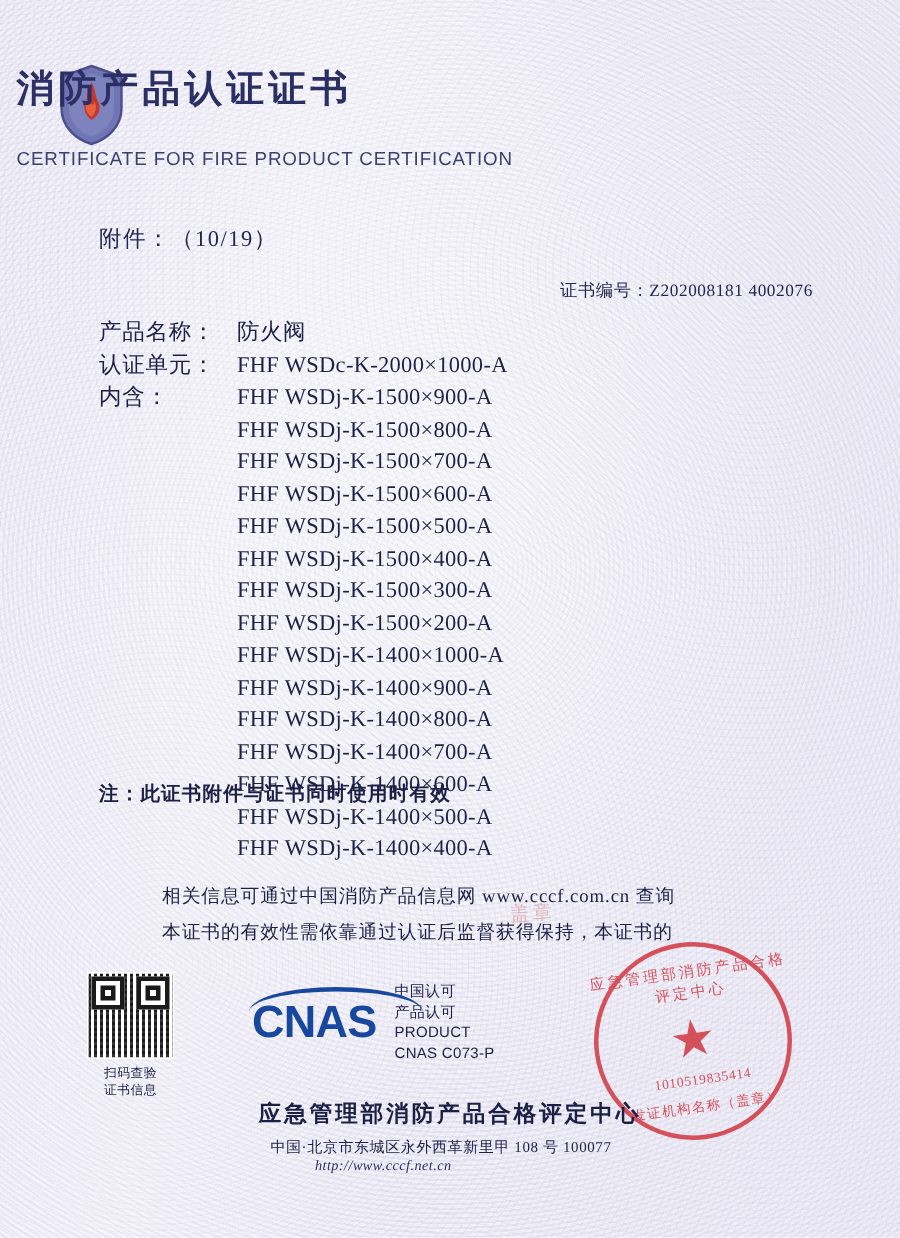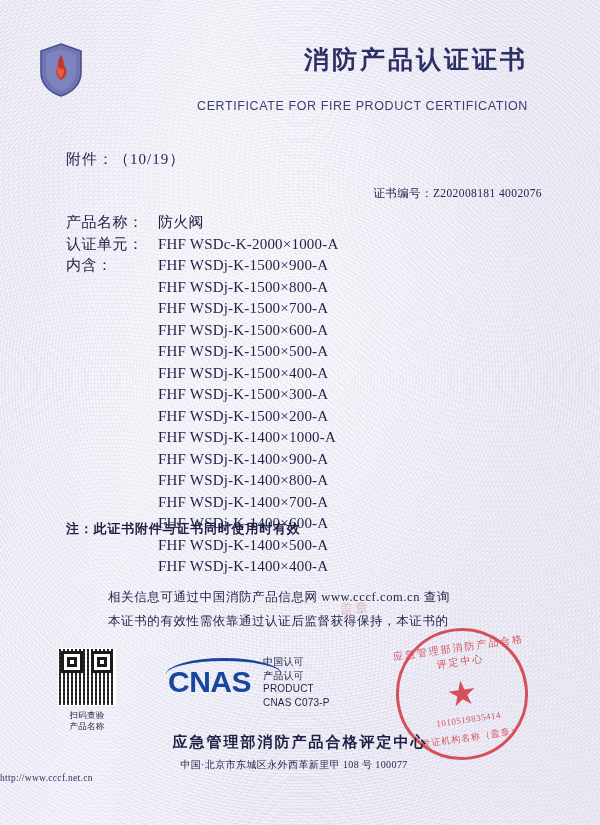--- a/index.html
+++ b/index.html
@@ -38,22 +38,22 @@
   }
   .inner {
     position: absolute; inset: 0;
     padding: 0;
     z-index: 3;
   }
 
   
   .header {
     position: absolute;
-    top: 46px; left: 0; width: 528px;
-    text-align: right;
+    top: 46px; left: 11px; width: 528px;
+    text-align: left;
   }
   .title-cn {
     font-family: "Liberation Serif", "DejaVu Serif", serif;
     font-size: 25px;
     font-weight: bold;
     letter-spacing: 3px;
     color: #2b2f63;
     line-height: 1.15;
   }
   .title-en {
@@ -250,24 +250,25 @@
     position: absolute;
     left: 0; top: 758px; width: 588px;
     text-align: center;
     font-size: 10px;
     color: #1d2045;
     letter-spacing: 0.4px;
   }
   .site {
     position: absolute;
     left: 0; top: 773px; width: 511px;
-    text-align: left;
+    text-align: center;
     font-size: 9.5px;
     color: #2b2f63;
     letter-spacing: 0.3px;
+    font-style: italic;
   }
   .watermark-mid {
     position: absolute;
     left: 340px; top: 600px;
     font-size: 13px;
     color: rgba(200,60,60,0.30);
     letter-spacing: 2px;
     transform: rotate(-3deg);
     pointer-events: none;
   }
@@ -373,21 +374,21 @@
       <div>相关信息可通过中国消防产品信息网 www.cccf.com.cn 查询</div>
       <div>本证书的有效性需依靠通过认证后监督获得保持，本证书的</div>
     </div>
 
     <div class="watermark-mid">盖章</div>
 
     <div class="qr">
       <div class="qr-img"></div>
       <div class="qr-cap">
         <div>扫码查验</div>
-        <div>产品名称</div>
+        <div>证书信息</div>
       </div>
     </div>
 
     <div class="cnas">
       <div class="cnas-logo">CNAS<span class="cnas-arc"></span></div>
       <div class="cnas-text">
         <div>中国认可</div>
         <div>产品认可</div>
         <div>PRODUCT</div>
         <div>CNAS C073-P</div>

